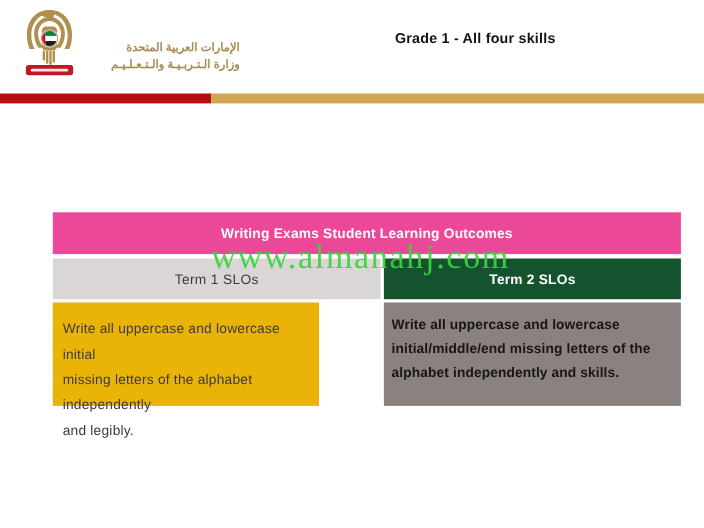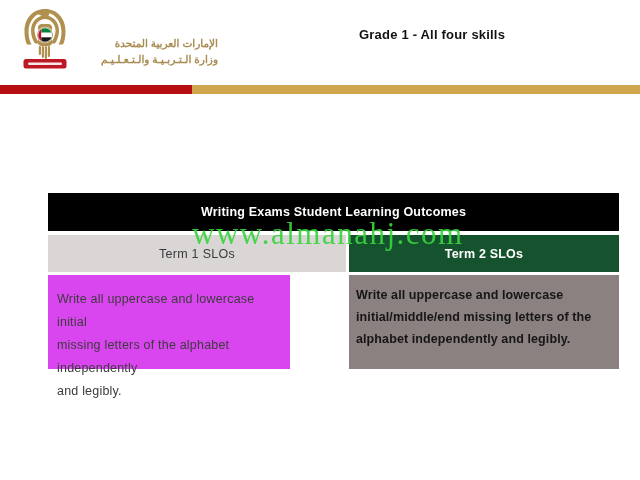--- a/index.html
+++ b/index.html
@@ -20,36 +20,36 @@
     white-space:nowrap;
   }
   
   .bar{position:absolute;left:0;top:85px;width:640px;height:9px;display:flex;}
   .bar-red{width:192px;height:100%;background:#b60d12;}
   .bar-gold{flex:1;height:100%;background:#cfa64d;}
   
   .tbl{position:absolute;left:48px;top:193px;width:571px;height:176px;}
   .tbl .cell{position:absolute;box-sizing:border-box;}
   .tbl-title{
-    left:0;top:0;width:571px;height:38px;background:#000000;
+    left:0;top:0;width:571px;height:38px;background:#ec4899;
     color:#ffffff;font-weight:bold;font-size:12.5px;
     display:flex;align-items:center;justify-content:center;letter-spacing:.2px;
   }
   .term1{
     left:0;top:42px;width:298px;height:37px;background:#dad6d6;
     color:#3b3b3b;font-size:12.5px;
     display:flex;align-items:center;justify-content:center;letter-spacing:.3px;
   }
   .term2{
     left:301px;top:42px;width:270px;height:37px;background:#14532d;
     color:#ffffff;font-weight:bold;font-size:12.5px;
     display:flex;align-items:center;justify-content:center;letter-spacing:.2px;
   }
   .body1{
-    left:0;top:82px;width:242px;height:94px;background:#d946ef;
+    left:0;top:82px;width:242px;height:94px;background:#eab308;
     color:#3d3b3b;font-size:12.5px;line-height:23px;
     padding:13px 6px 0 9px;white-space:pre-line;letter-spacing:.2px;
   }
   .body2{
     left:301px;top:82px;width:270px;height:94px;background:#8b8181;
     color:#161616;font-weight:bold;font-size:12.5px;line-height:22px;
     padding:9px 4px 0 7px;white-space:pre-line;letter-spacing:.1px;
   }
   
   .watermark{
@@ -104,18 +104,18 @@
 
   <div class="tbl">
     <div class="cell tbl-title">Writing Exams Student Learning Outcomes</div>
     <div class="cell term1">Term 1 SLOs</div>
     <div class="cell term2">Term 2 SLOs</div>
     <div class="cell body1">Write all uppercase and lowercase initial
 missing letters of the alphabet independently
 and legibly.</div>
     <div class="cell body2">Write all uppercase and lowercase
 initial/middle/end missing letters of the
-alphabet independently and legibly.</div>
+alphabet independently and skills.</div>
   </div>
 
   <div class="watermark">www.almanahj.com</div>
 
 </div>
 
 </body></html>

